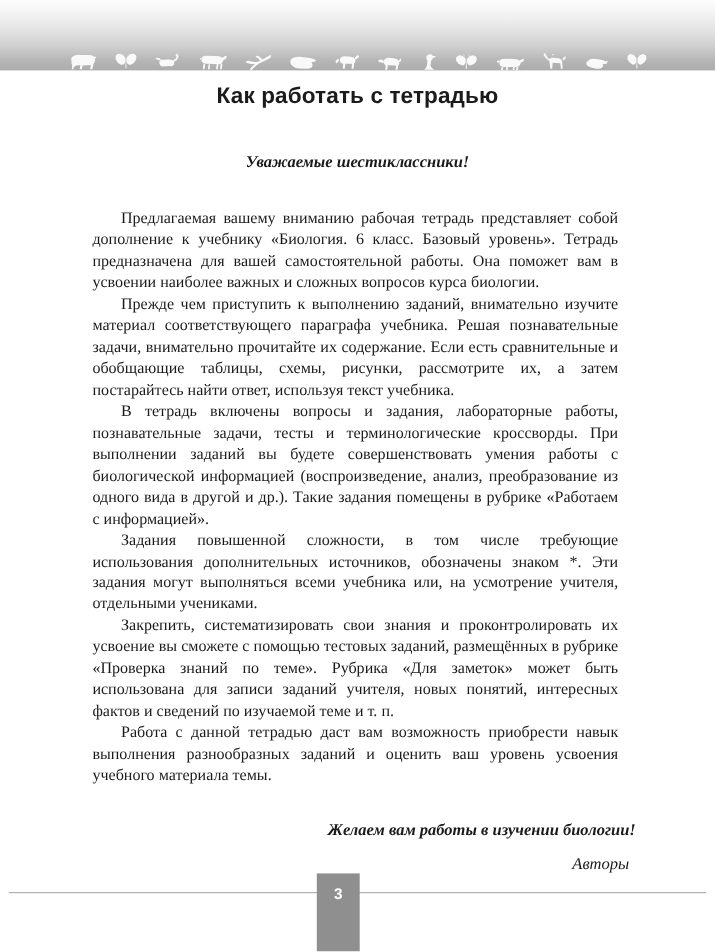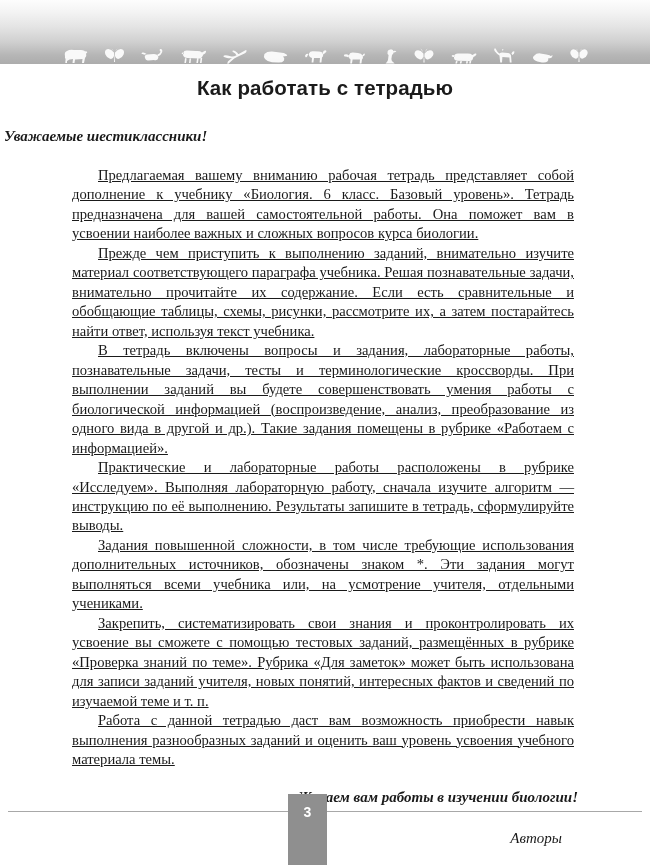--- a/index.html
+++ b/index.html
@@ -65,32 +65,32 @@
     padding-top: 12px;
     text-align: center;
     font-family: "Liberation Sans", "DejaVu Sans", sans-serif;
     font-weight: bold;
     font-size: 20.5px;
     letter-spacing: 0.1px;
     color: #1b1b1b;
   }
 
   .salutation {
-    margin: 4px;
+    margin: 16px;
     padding-top: 24px;
+    text-align: center;
     font-style: italic;
     font-weight: bold;
     font-size: 15px;
     color: #1a1a1a;
   }
 
   .body-copy {
-    margin: 4px;
+    margin: 16px;
     padding: 17px 72px 0 68px;
-    text-decoration: underline;
   }
 
   .body-copy p {
     margin: 0;
     text-align: justify;
     text-indent: 26px;
     font-size: 14.6px;
     line-height: 1.335;
     hyphens: manual;
     color: #1a1a1a;
@@ -98,21 +98,21 @@
 
   .closing-wish {
     margin: 0;
     padding: 15px 72px 0 68px;
     text-align: right;
     font-style: italic;
     font-weight: bold;
     font-size: 15px;
   }
   .closing-signature {
-    margin: 16px;
+    margin: 6px;
     padding: 8px 72px 0 68px;
     text-align: right;
     font-style: italic;
     font-size: 15px;
   }
 
   
   .footer-rule {
     position: absolute;
     left: 8px;
@@ -209,21 +209,20 @@
 <div class="page">
 
   <h1 class="page-title">Как работать с тетрадью</h1>
 
   <p class="salutation">Уважаемые шестиклассники!</p>
 
   <div class="body-copy">
     <p>Предлагаемая вашему вниманию рабочая тетрадь представляет собой дополнение к учебнику «Биология. 6 класс. Базовый уровень». Тетрадь предназначена для вашей самостоятельной работы. Она поможет вам в усвоении наиболее важных и сложных вопросов курса биологии.</p>
     <p>Прежде чем приступить к выполнению заданий, внимательно изучите материал соответствующего параграфа учебника. Решая познавательные задачи, внимательно прочитайте их содержание. Если есть сравнительные и обобщающие таблицы, схемы, рисунки, рассмотрите их, а затем постарайтесь найти ответ, используя текст учебника.</p>
     <p>В тетрадь включены вопросы и задания, лабораторные работы, познавательные задачи, тесты и терминологические кроссворды. При выполнении заданий вы будете совершенствовать умения работы с биологической информацией (воспроизведение, анализ, преобразование из одного вида в другой и др.). Такие задания помещены в рубрике «Работаем с информацией».</p>
-    <p>Практические и лабораторные работы расположены в рубрике «Исследуем». Выполняя лабораторную работу, сначала изучите алгоритм — инструкцию по её выполнению. Результаты запишите в тетрадь, сформулируйте выводы.</p>
     <p>Задания повышенной сложности, в том числе требующие использования дополнительных источников, обозначены знаком *. Эти задания могут выполняться всеми учебника или, на усмотрение учителя, отдельными учениками.</p>
     <p>Закрепить, систематизировать свои знания и проконтролировать их усвоение вы сможете с помощью тестовых заданий, размещённых в рубрике «Проверка знаний по теме». Рубрика «Для заметок» может быть использована для записи заданий учителя, новых понятий, интересных фактов и сведений по изучаемой теме и т. п.</p>
     <p>Работа с данной тетрадью даст вам возможность приобрести навык выполнения разнообразных заданий и оценить ваш уровень усвоения учебного материала темы.</p>
   </div>
 
   <p class="closing-wish">Желаем вам работы в изучении биологии!</p>
 
   <p class="closing-signature">Авторы</p>
 
   <div class="footer-rule"></div>

